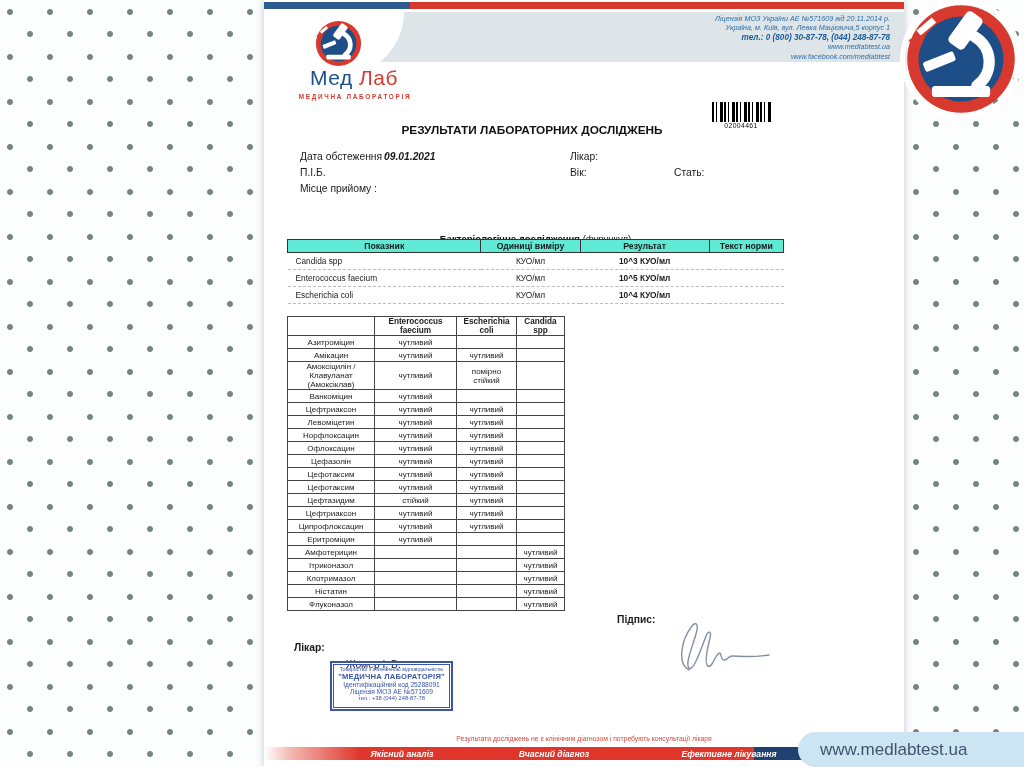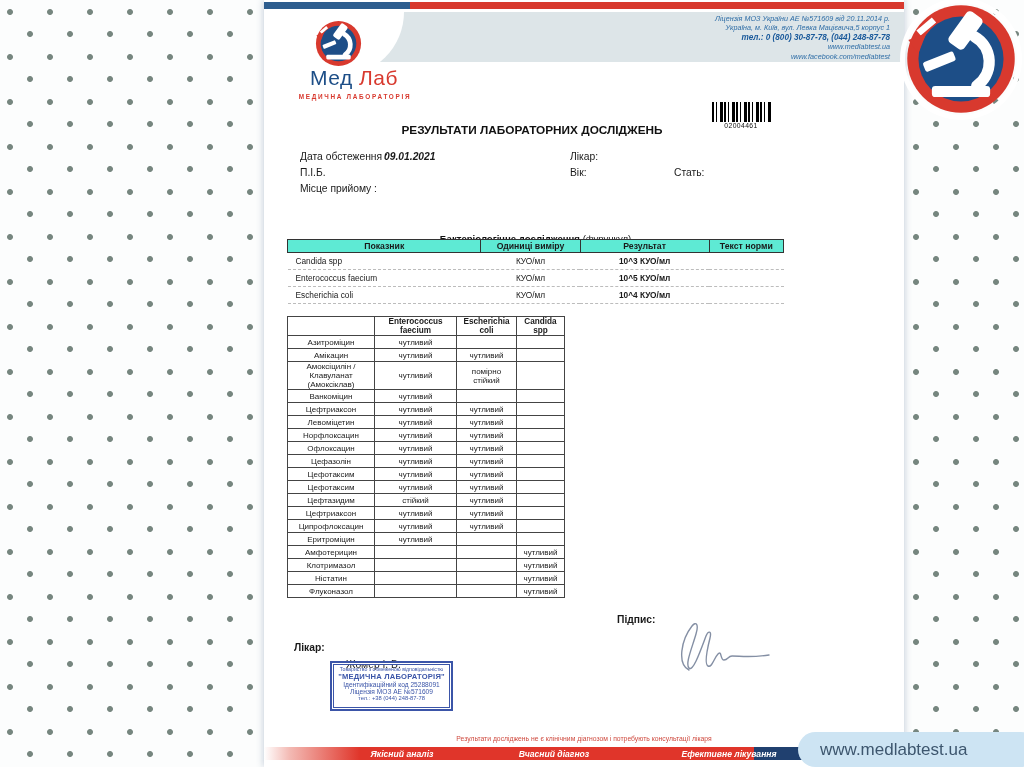--- a/index.html
+++ b/index.html
@@ -302,20 +302,26 @@
             <td></td>
           </tr>
           <tr>
             <td>Еритроміцин</td>
             <td>чутливий</td>
             <td></td>
             <td></td>
           </tr>
           <tr>
             <td>Амфотерицин</td>
+            <td></td>
+            <td></td>
+            <td>чутливий</td>
+          </tr>
+          <tr>
+            <td>Ітриконазол</td>
             <td></td>
             <td></td>
             <td>чутливий</td>
           </tr>
           <tr>
             <td>Клотримазол</td>
             <td></td>
             <td></td>
             <td>чутливий</td>
           </tr>

